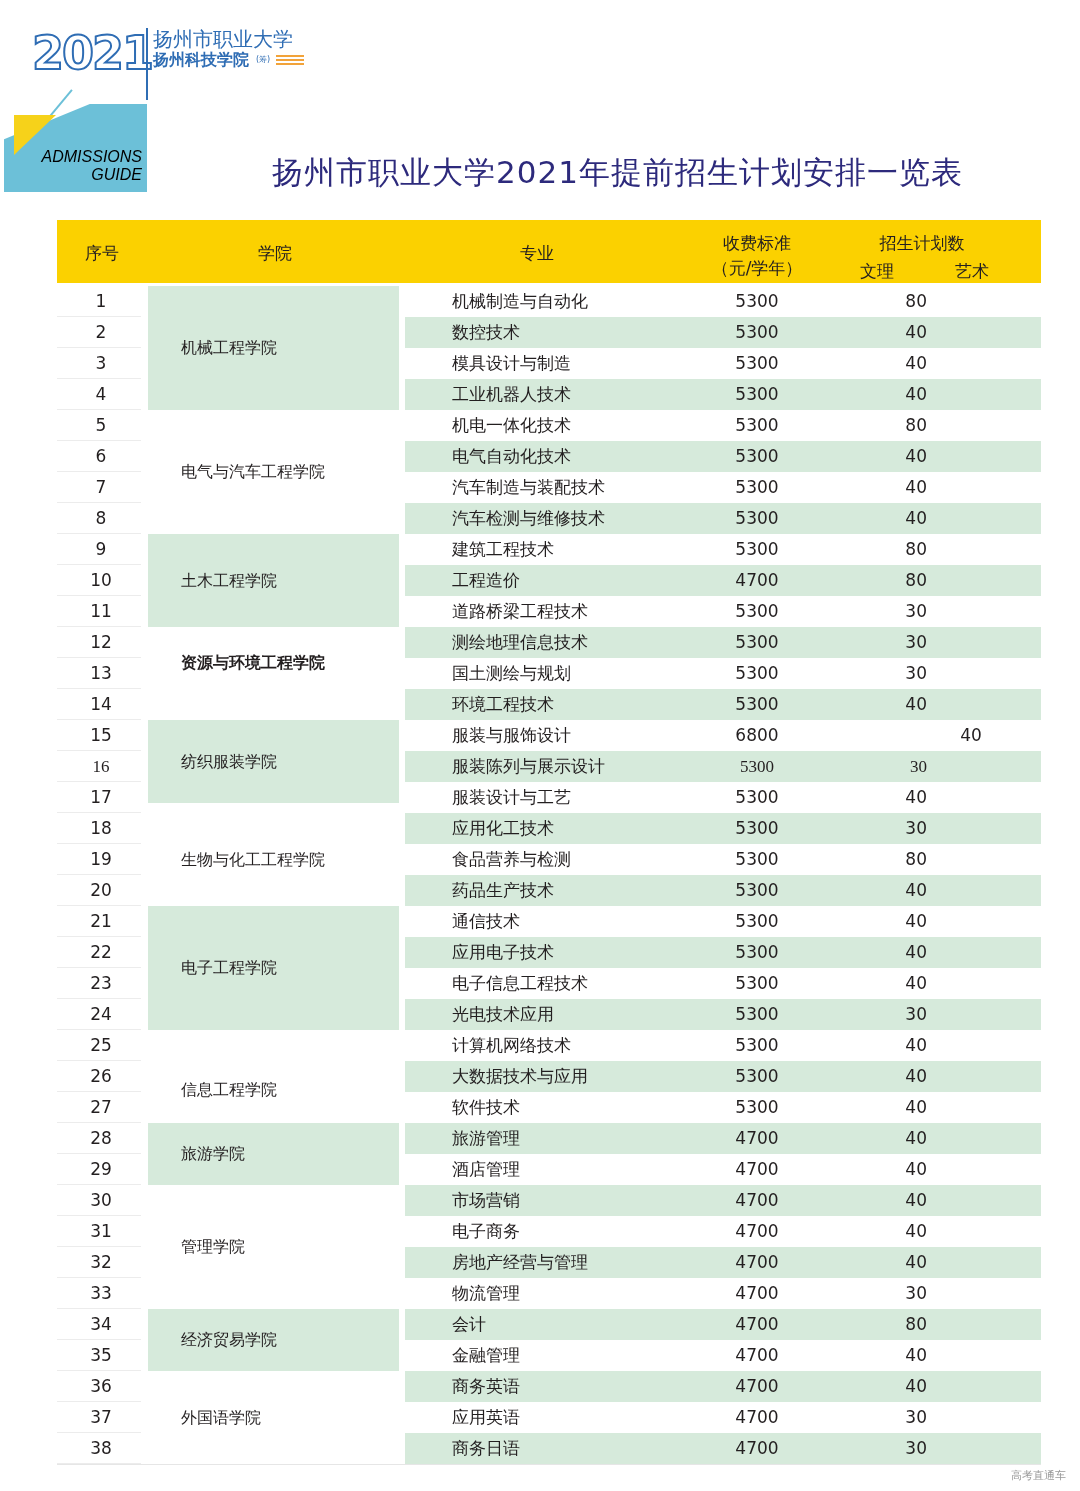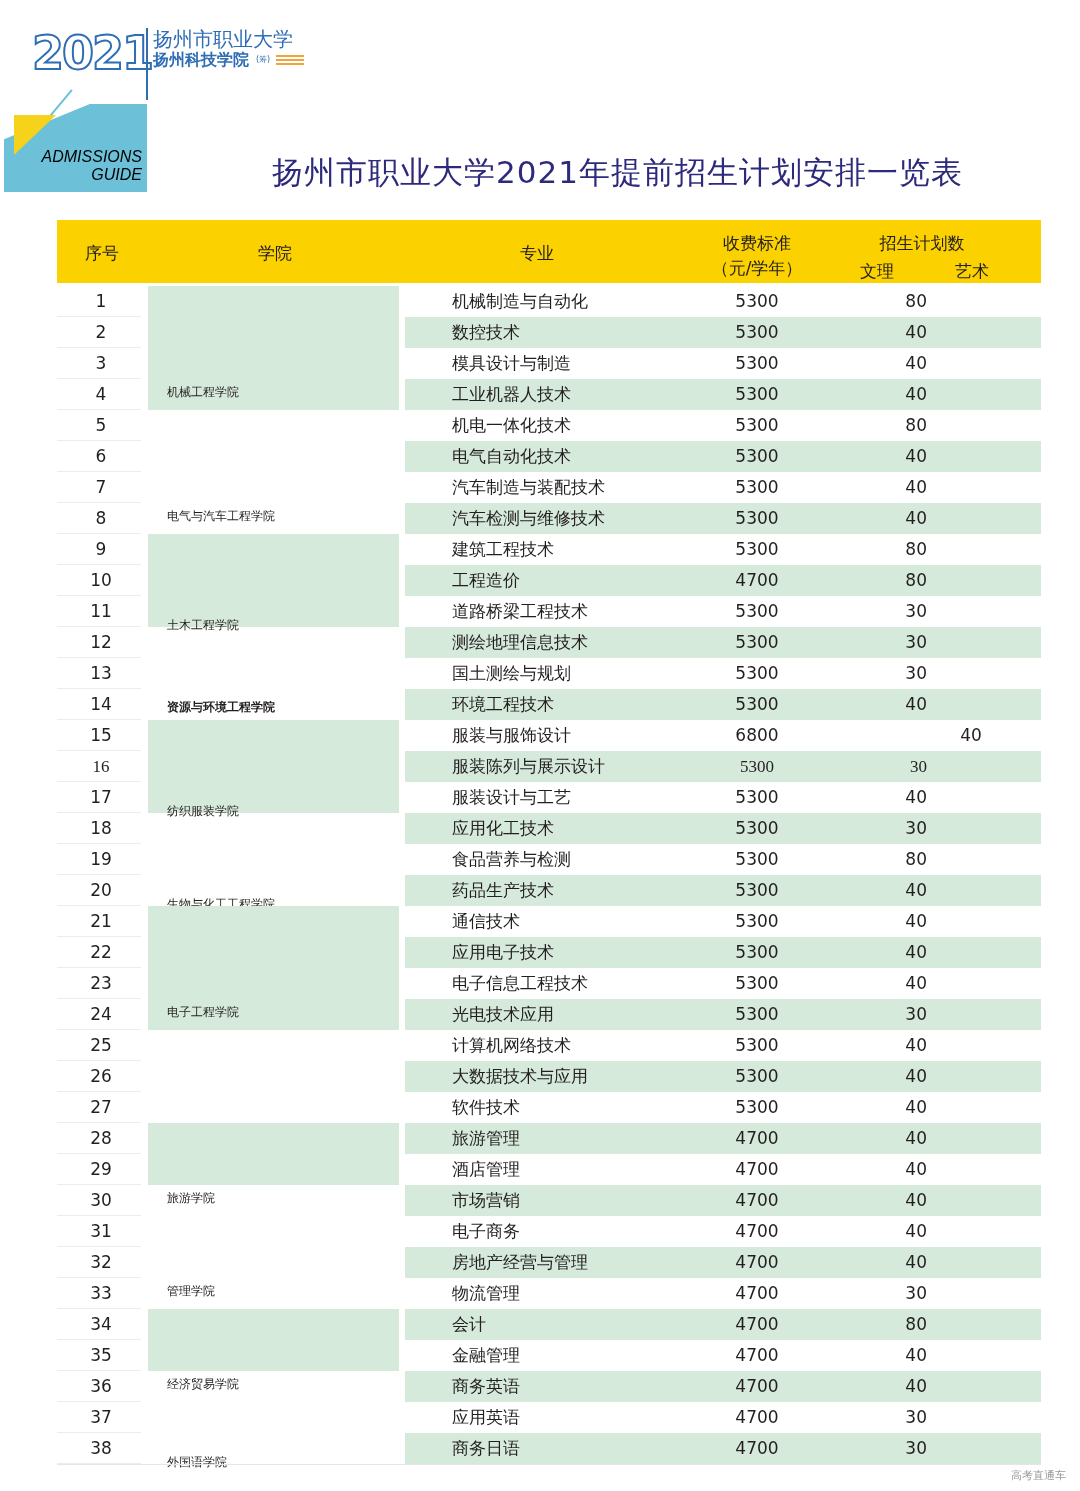--- a/index.html
+++ b/index.html
@@ -31,21 +31,21 @@
   .row.alt .band { background: #d6eadb; }
   .row .sep { position: absolute; left: 0; width: 84px; bottom: 0; height: 1px; background: #ececec; }
   .cell { position: absolute; top: 0; height: 31px; line-height: 31px; font-size: 17px; }
   .c-no { left: 0; width: 88px; text-align: center; }
   .c-major { left: 395px; }
   .c-fee { left: 650px; width: 100px; text-align: center; }
   .c-wl { left: 770px; width: 100px; text-align: right; }
   .c-art { left: 864px; width: 100px; text-align: center; }
   .college { position: absolute; left: 91px; width: 251px; }
   .college.shade { background: #d6eadb; }
-  .college span { position: absolute; left: 19px; top: 50%; transform: translateY(-50%); font-size: 12px; margin-top: 44px; }
+  .college span { position: absolute; left: 33px; top: 50%; transform: translateY(-50%); font-size: 16px; }
   .bottom-line { position: absolute; left: 0; width: 984px; height: 1px; background: #e6e6e6; }
   .watermark { position: absolute; right: 14px; top: 1468px; font-size: 11px; color: #9a9a9a; }
 </style>
 </head>
 <body>
 
 <div>
   <div class="logo-year">2021</div>
   <div class="logo-vline"></div>
   <div class="logo-cn1">扬州市职业大学</div>
@@ -422,21 +422,21 @@
       </div>
       <div class="college" style="top: 127px; height: 124px;">
         <span>电气与汽车工程学院</span>
       </div>
       <div class="college shade" style="top: 251px; height: 93px;">
         <span>土木工程学院</span>
       </div>
       <div class="college" style="top: 344px; height: 71px; font-weight: bold;">
         <span>资源与环境工程学院</span>
       </div>
-      <div class="college shade" style="top: 437px; height: 93px;">
+      <div class="college shade" style="top: 437px; height: 83px;">
         <span>纺织服装学院</span>
       </div>
       <div class="college" style="top: 530px; height: 93px;">
         <span>生物与化工工程学院</span>
       </div>
       <div class="college shade" style="top: 623px; height: 124px;">
         <span>电子工程学院</span>
       </div>
       <div class="college" style="top: 747px; height: 119px;">
         <span>信息工程学院</span>

